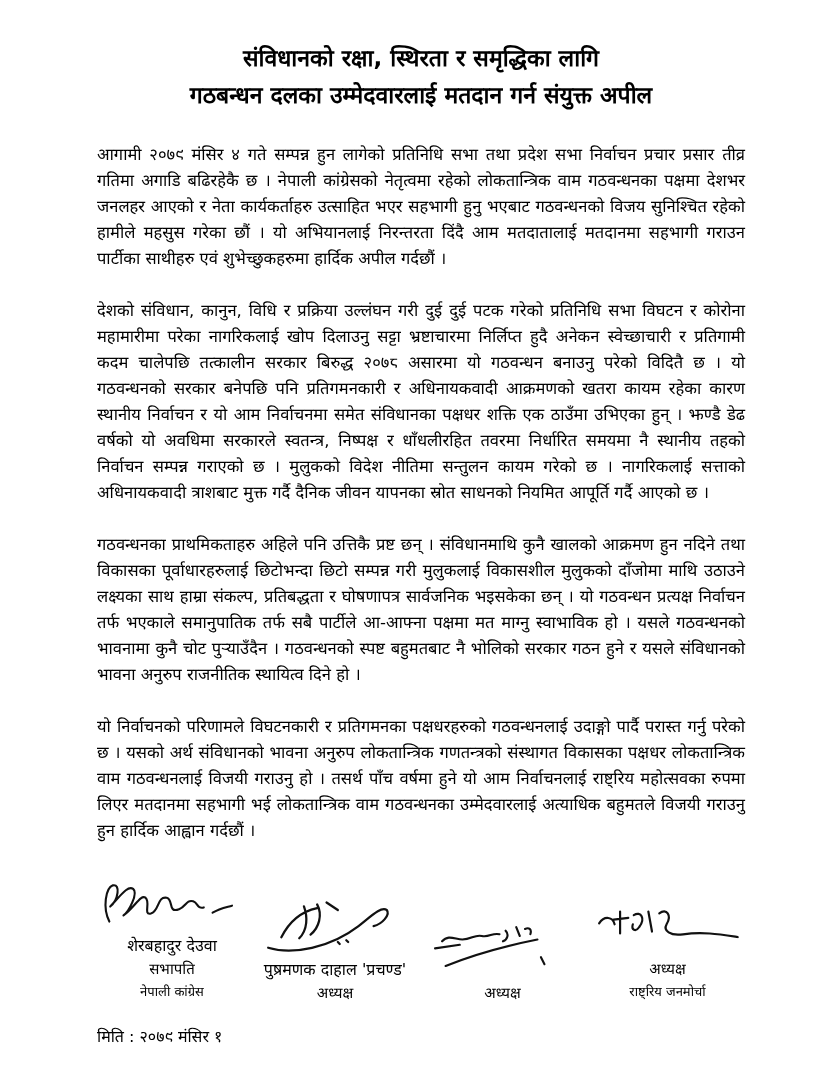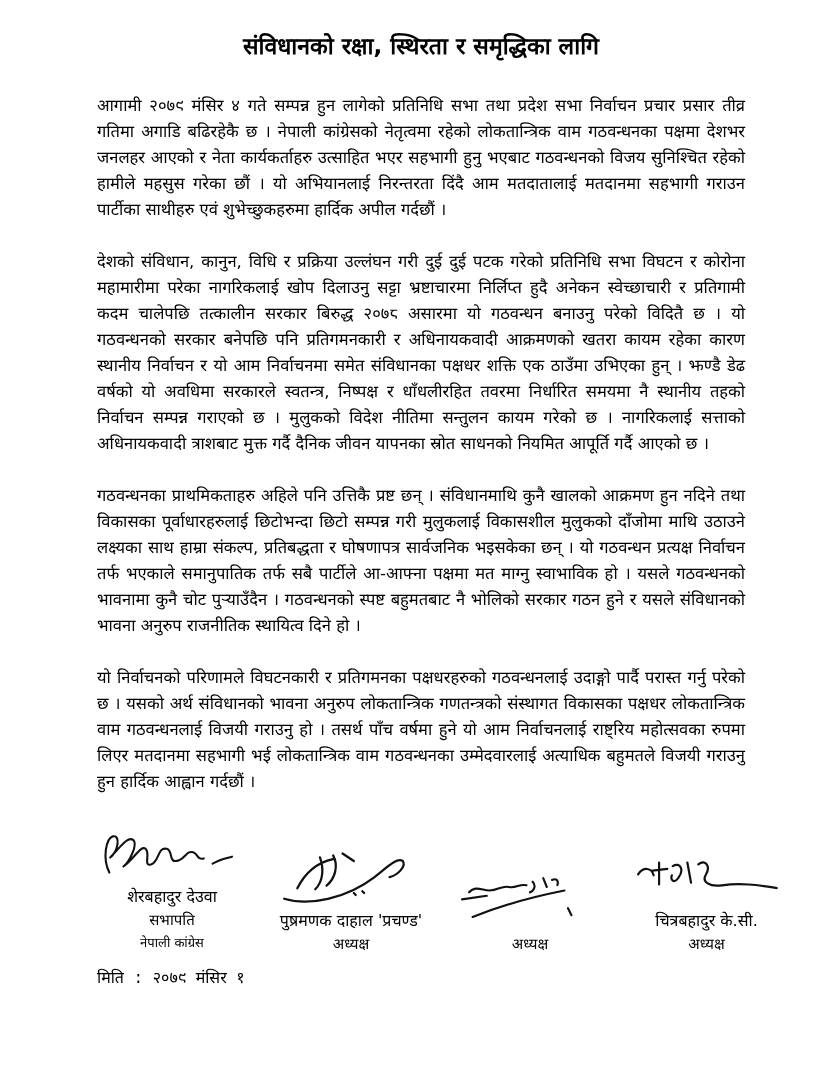--- a/index.html
+++ b/index.html
@@ -7,21 +7,21 @@
     padding: 0;
     background: #ffffff;
     color: #000000;
     font-family: "DejaVu Sans", "Liberation Sans", sans-serif;
   }
   .page {
     position: relative;
     width: 840px;
     height: 1087px;
     box-sizing: border-box;
-    padding: 28px 95px 30px 97px;
+    padding: 40px 95px 30px 97px;
     background: #ffffff;
     overflow: hidden;
   }
   .title {
     text-align: center;
     font-weight: 700;
     font-size: 23px;
     line-height: 37px;
     margin: 0 0 28px 0;
   }
@@ -30,52 +30,52 @@
     font-size: 16.5px;
     line-height: 26px;
     text-align: justify;
     margin: 4px 0 26px 0;
   }
   .sig-row {
     display: flex;
     justify-content: space-between;
     align-items: flex-end;
     margin-top: 18px;
-    gap: 24px;
+    gap: 8px;
   }
   .sig-col {
     flex: 1 1 0;
     text-align: center;
   }
   .sig-col.wide { flex: 1.18 1 0; }
   .sig-img { height: 64px; display: flex; align-items: flex-end; justify-content: center; }
   .sig-img svg { display: block; }
   .sig-name  { font-size: 16px;   line-height: 24px; white-space: nowrap; }
   .sig-role  { font-size: 15px;   line-height: 22px; font-weight: 400; }
   .sig-party { font-size: 13px; line-height: 24px; white-space: nowrap; }
   .date-line {
     font-size: 16px;
-    margin-top: 11px;
-    font-family: Liberation Mono, monospace;
+    margin-top: 21px;
   }
   .stroke {
     fill: none;
     stroke: #111111;
     stroke-width: 2.4;
     stroke-linecap: round;
     stroke-linejoin: round;
   }
 </style>
 </head>
 <body>
 
 <div class="page">
 
   <h1 class="title">
     <span class="tl">संविधानको रक्षा, स्थिरता र समृद्धिका लागि</span>
+    <span class="tl">गठबन्धन दलका उम्मेदवारलाई मतदान गर्न संयुक्त अपील</span>
   </h1>
 
   <p class="para">आगामी २०७९ मंसिर ४ गते सम्पन्न हुन लागेको प्रतिनिधि सभा तथा प्रदेश सभा निर्वाचन प्रचार प्रसार तीव्र गतिमा अगाडि बढिरहेकै छ । नेपाली कांग्रेसको नेतृत्वमा रहेको लोकतान्त्रिक वाम गठवन्धनका पक्षमा देशभर जनलहर आएको र नेता कार्यकर्ताहरु उत्साहित भएर सहभागी हुनु भएबाट गठवन्धनको विजय सुनिश्चित रहेको हामीले महसुस गरेका छौं । यो अभियानलाई निरन्तरता दिंदै आम मतदातालाई मतदानमा सहभागी गराउन पार्टीका साथीहरु एवं शुभेच्छुकहरुमा हार्दिक अपील गर्दछौं ।</p>
   <p class="para">देशको संविधान, कानुन, विधि र प्रक्रिया उल्लंघन गरी दुई दुई पटक गरेको प्रतिनिधि सभा विघटन र कोरोना महामारीमा परेका नागरिकलाई खोप दिलाउनु सट्टा भ्रष्टाचारमा निर्लिप्त हुदै अनेकन स्वेच्छाचारी र प्रतिगामी कदम चालेपछि तत्कालीन सरकार बिरुद्ध २०७८ असारमा यो गठवन्धन बनाउनु परेको विदितै छ । यो गठवन्धनको सरकार बनेपछि पनि प्रतिगमनकारी र अधिनायकवादी आक्रमणको खतरा कायम रहेका कारण स्थानीय निर्वाचन र यो आम निर्वाचनमा समेत संविधानका पक्षधर शक्ति एक ठाउँमा उभिएका हुन् । झण्डै डेढ वर्षको यो अवधिमा सरकारले स्वतन्त्र, निष्पक्ष र धाँधलीरहित तवरमा निर्धारित समयमा नै स्थानीय तहको निर्वाचन सम्पन्न गराएको छ । मुलुकको विदेश नीतिमा सन्तुलन कायम गरेको छ । नागरिकलाई सत्ताको अधिनायकवादी त्राशबाट मुक्त गर्दै दैनिक जीवन यापनका स्रोत साधनको नियमित आपूर्ति गर्दै आएको छ ।</p>
   <p class="para">गठवन्धनका प्राथमिकताहरु अहिले पनि उत्तिकै प्रष्ट छन् । संविधानमाथि कुनै खालको आक्रमण हुन नदिने तथा विकासका पूर्वाधारहरुलाई छिटोभन्दा छिटो सम्पन्न गरी मुलुकलाई विकासशील मुलुकको दाँजोमा माथि उठाउने लक्ष्यका साथ हाम्रा संकल्प, प्रतिबद्धता र घोषणापत्र सार्वजनिक भइसकेका छन् । यो गठवन्धन प्रत्यक्ष निर्वाचन तर्फ भएकाले समानुपातिक तर्फ सबै पार्टीले आ-आफ्ना पक्षमा मत माग्नु स्वाभाविक हो । यसले गठवन्धनको भावनामा कुनै चोट पुऱ्याउँदैन । गठवन्धनको स्पष्ट बहुमतबाट नै भोलिको सरकार गठन हुने र यसले संविधानको भावना अनुरुप राजनीतिक स्थायित्व दिने हो ।</p>
   <p class="para">यो निर्वाचनको परिणामले विघटनकारी र प्रतिगमनका पक्षधरहरुको गठवन्धनलाई उदाङ्गो पार्दै परास्त गर्नु परेको छ । यसको अर्थ संविधानको भावना अनुरुप लोकतान्त्रिक गणतन्त्रको संस्थागत विकासका पक्षधर लोकतान्त्रिक वाम गठवन्धनलाई विजयी गराउनु हो । तसर्थ पाँच वर्षमा हुने यो आम निर्वाचनलाई राष्ट्रिय महोत्सवका रुपमा लिएर मतदानमा सहभागी भई लोकतान्त्रिक वाम गठवन्धनका उम्मेदवारलाई अत्याधिक बहुमतले विजयी गराउनु हुन हार्दिक आह्वान गर्दछौं ।</p>
 
   <div class="sig-row">
 
     <div class="sig-col">
@@ -112,21 +112,21 @@
       </div>
       <div class="sig-role">अध्यक्ष</div>
     </div>
 
     <div class="sig-col">
       <div class="sig-img">
         <svg width="155" height="62" viewBox="0 0 170 62" aria-hidden="true">
           <path class="stroke" d="M10 27 C16 18 25 20 27 28 M33 14 L33 38 M26 23 L42 21 M48 18 C56 13 61 22 54 31 C50 37 45 34 47 28 M64 14 L68 36 M76 16 C84 10 90 18 84 28 C80 35 88 41 102 39 C124 36 142 39 162 42"></path>
         </svg>
       </div>
-      <div class="sig-name">चित्रबहादुर के.सी.</div>
       <div class="sig-role">अध्यक्ष</div>
+      <div class="sig-party">राष्ट्रिय जनमोर्चा</div>
     </div>
 
   </div>
 
   <div class="date-line">मिति : २०७९ मंसिर १</div>
 
 </div>
 
 </body></html>

